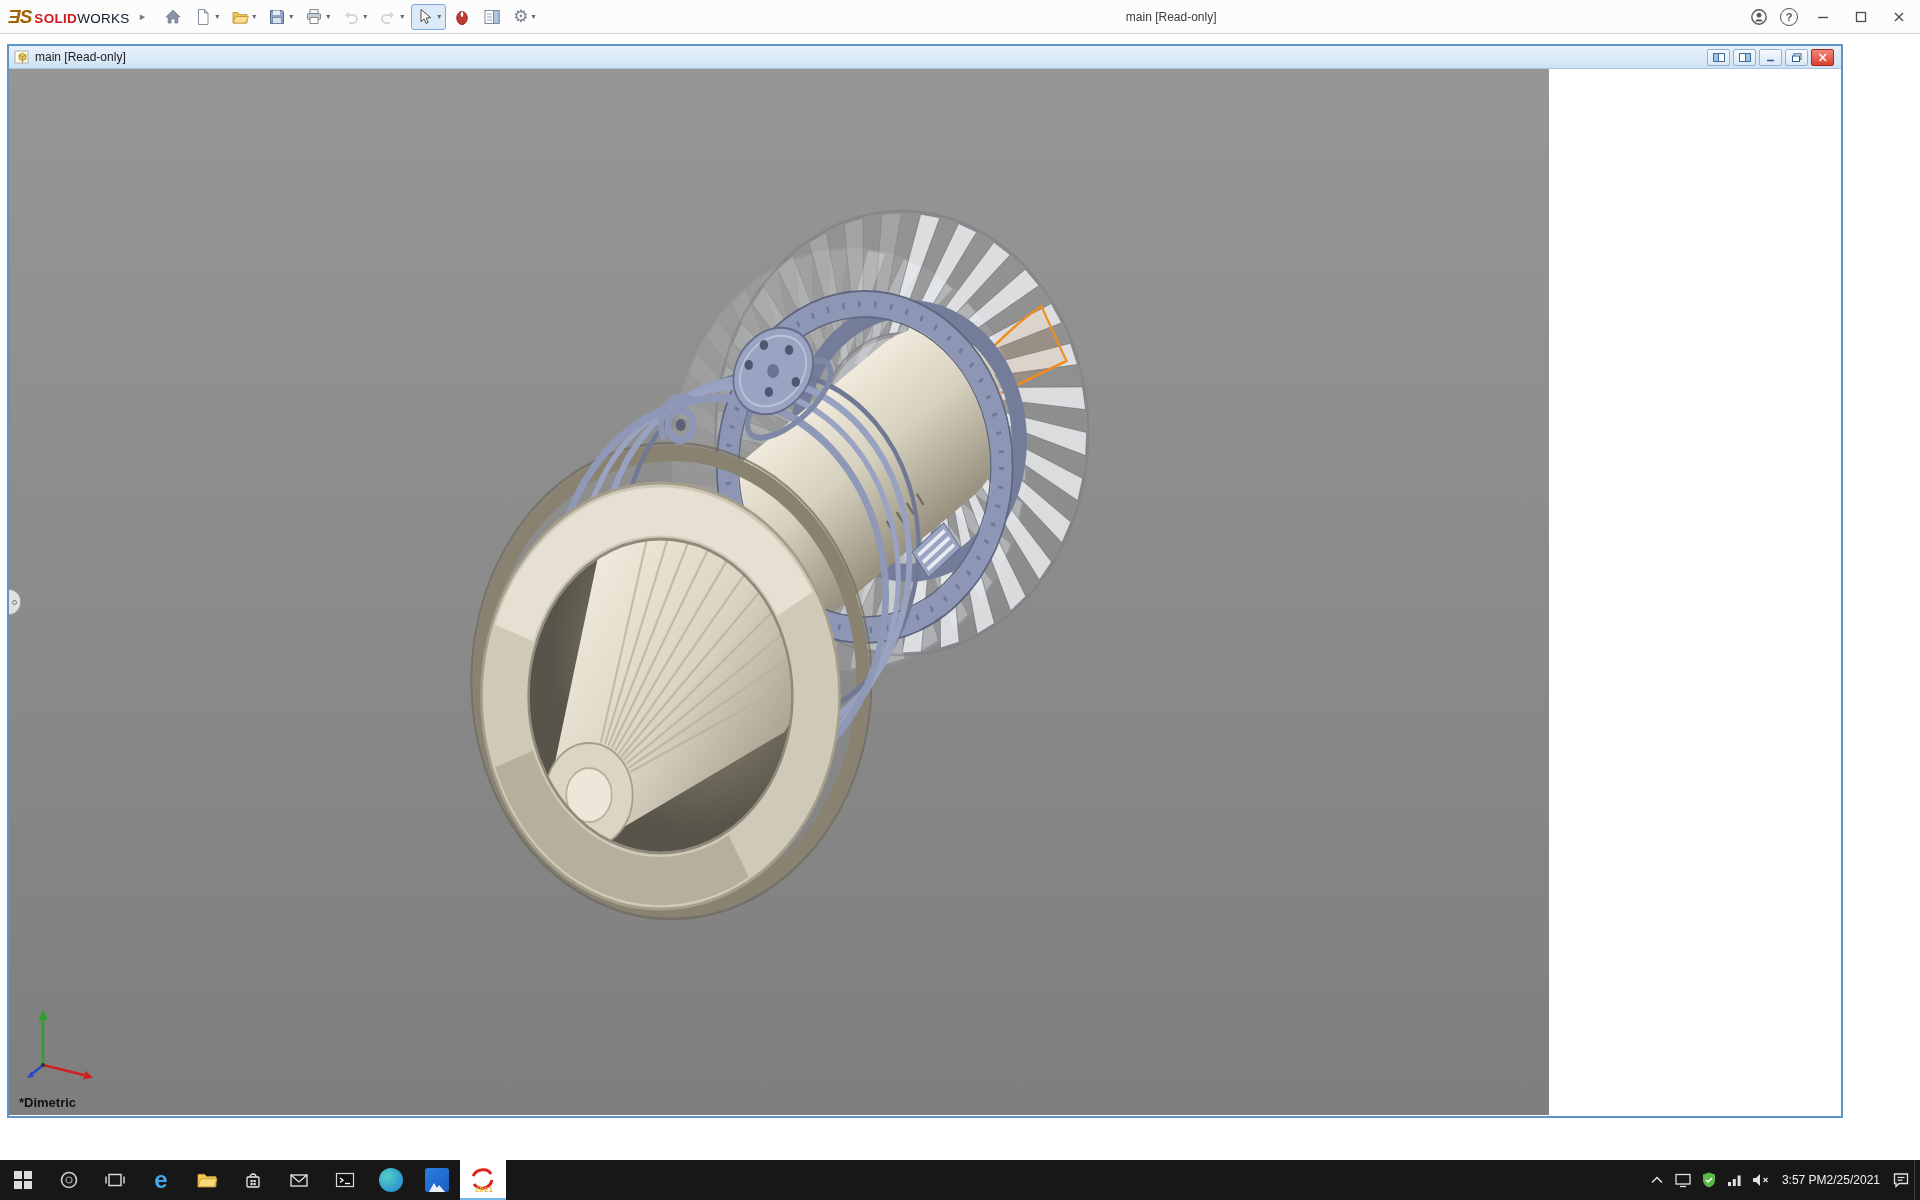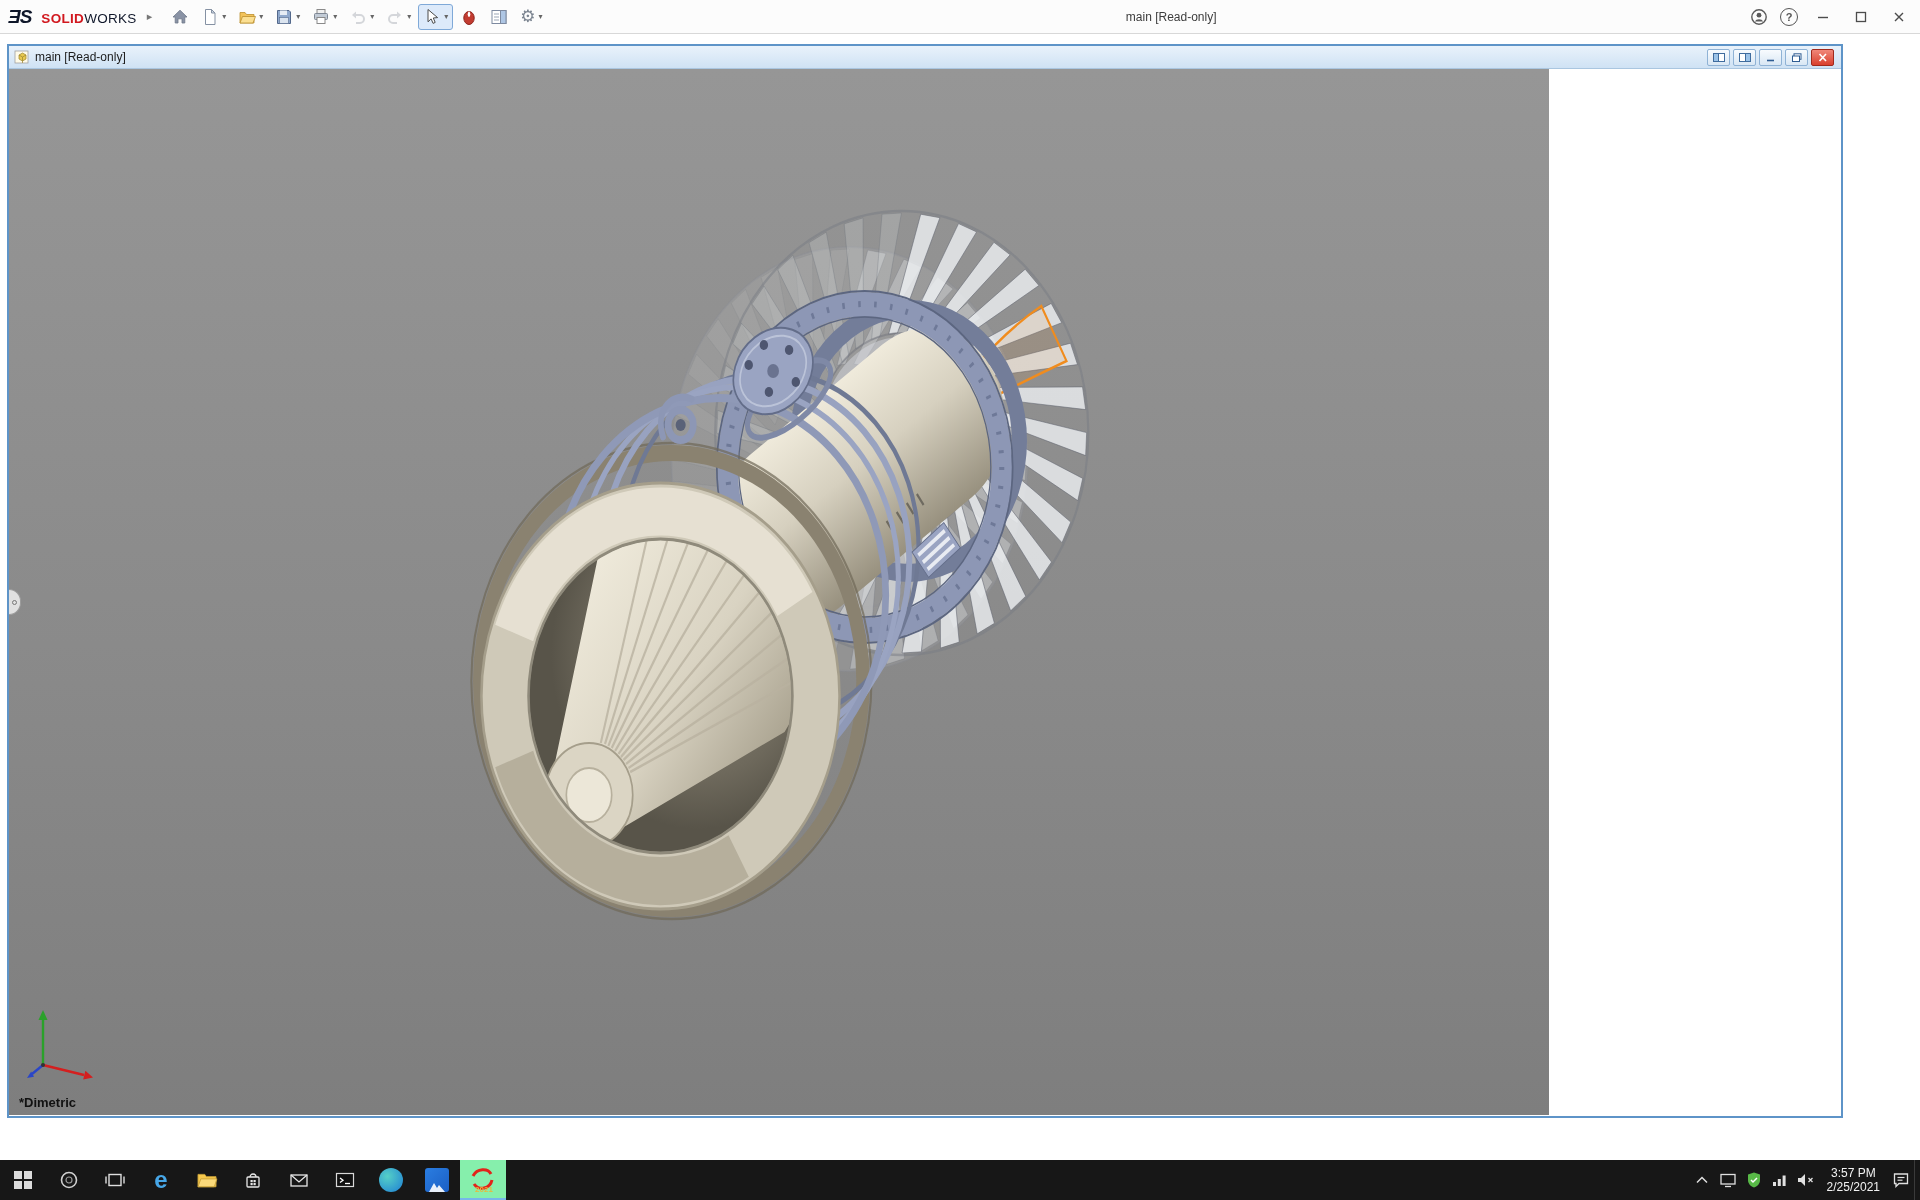--- a/index.html
+++ b/index.html
@@ -3,21 +3,21 @@
 <meta charset="utf-8">
 <style>
   *{margin:0;padding:0;box-sizing:border-box}
   html,body{width:1920px;height:1200px;overflow:hidden;background:#fff;
     font-family:"Liberation Sans","DejaVu Sans",sans-serif}
 
   
   .appbar{position:relative;height:34px;background:#fcfcfc;border-bottom:1px solid #d8d8d8;
     display:flex;align-items:center;padding:0 8px;z-index:10}
   .brand{display:flex;align-items:baseline;margin-right:4px;cursor:default}
-  .brand-mark{color:#0f172a;font-weight:bold;font-style:italic;font-size:19px;letter-spacing:-1px;margin-right:10px}
+  .brand-mark{color:#a16207;font-weight:bold;font-style:italic;font-size:19px;letter-spacing:-1px;margin-right:3px}
   .brand-solid{color:#d1181f;font-weight:bold;font-size:13.5px;letter-spacing:.3px}
   .brand-works{color:#0f172a;font-weight:400;font-size:13.5px;letter-spacing:.3px}
   .menu-expand{color:#777;font-size:11px;margin:0 14px 0 6px}
   .tools{display:flex;align-items:center;gap:2px}
   .tbtn{height:26px;display:flex;align-items:center;padding:0 4px;border:1px solid transparent;border-radius:3px}
   .tbtn.active{background:#ddeafa;border-color:#7fa9d8}
   .tbtn.disabled svg{opacity:.4}
   .dd{font-size:8px;color:#666;margin-left:3px}
   .gear-glyph{font-size:17px;color:#7b8490;line-height:18px}
   .apptitle{position:absolute;left:61%;transform:translateX(-50%);font-size:12px;color:#3d3d3d;white-space:nowrap}
@@ -53,24 +53,24 @@
     display:flex;align-items:center;z-index:20}
   .tb-cell{width:46px;height:40px;display:flex;align-items:center;justify-content:center;flex:none}
   .search{width:330px;height:30px;margin:0 2px;background:#2f2f2f;border:1px solid #8a8a8a;
     display:flex;align-items:center;padding:0 9px;gap:8px;flex:none}
   .search input{flex:1;background:transparent;border:none;outline:none;color:#cfcfcf;font-size:13.5px;font-family:inherit}
   .search input::placeholder{color:#c3c3c3}
   .edge-glyph{color:#47a7e8;font-weight:bold;font-size:24px;line-height:24px}
   .round-app{width:24px;height:24px;border-radius:50%;background:radial-gradient(circle at 35% 35%,#55d0c7,#1e7fd4)}
   .blue-tile{width:24px;height:24px;border-radius:3px;background:linear-gradient(135deg,#2a7de1,#1b5fc4);
     display:flex;align-items:flex-end;justify-content:center}
-  .tb-app.active{background:#86efac;box-shadow:inset 0 -2px 0 #76b7ea}
+  .tb-app.active{background:#ffffff;box-shadow:inset 0 -2px 0 #76b7ea}
   .tray{margin-left:auto;display:flex;align-items:center;height:100%}
   .tray-cell{width:26px;height:40px;display:flex;align-items:center;justify-content:center;flex:none}
-  .clock{display:flex;flex-direction:column;align-items:center;justify-content:center;
+  .clock{display:flex;flex-direction:row;align-items:center;justify-content:center;
     font-size:12px;color:#f2f2f2;line-height:14px;padding:0 8px}
   .show-desktop{width:6px;height:40px;border-left:1px solid #3a3a3a}
 </style>
 </head>
 <body>
 
 <header class="appbar">
   <div class="brand">
     <span class="brand-mark">ƎS</span>
     <span class="brand-solid">SOLID</span>

